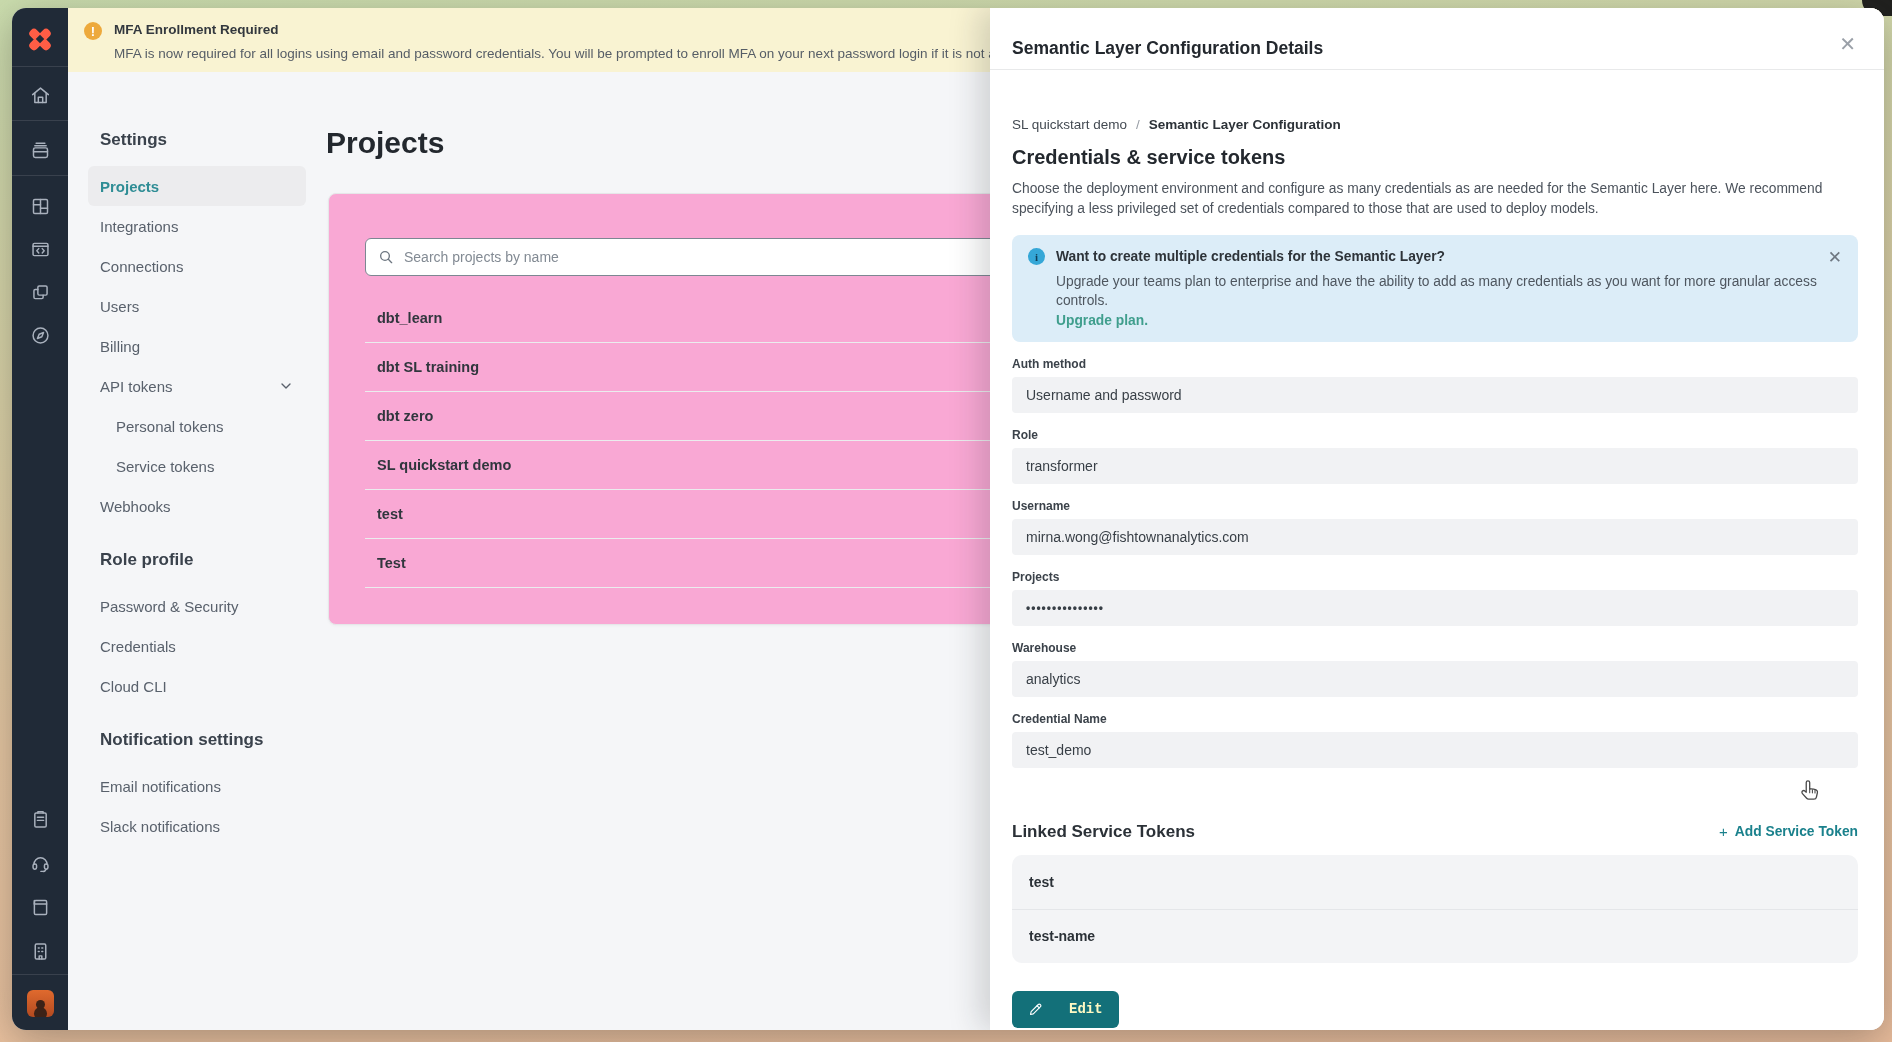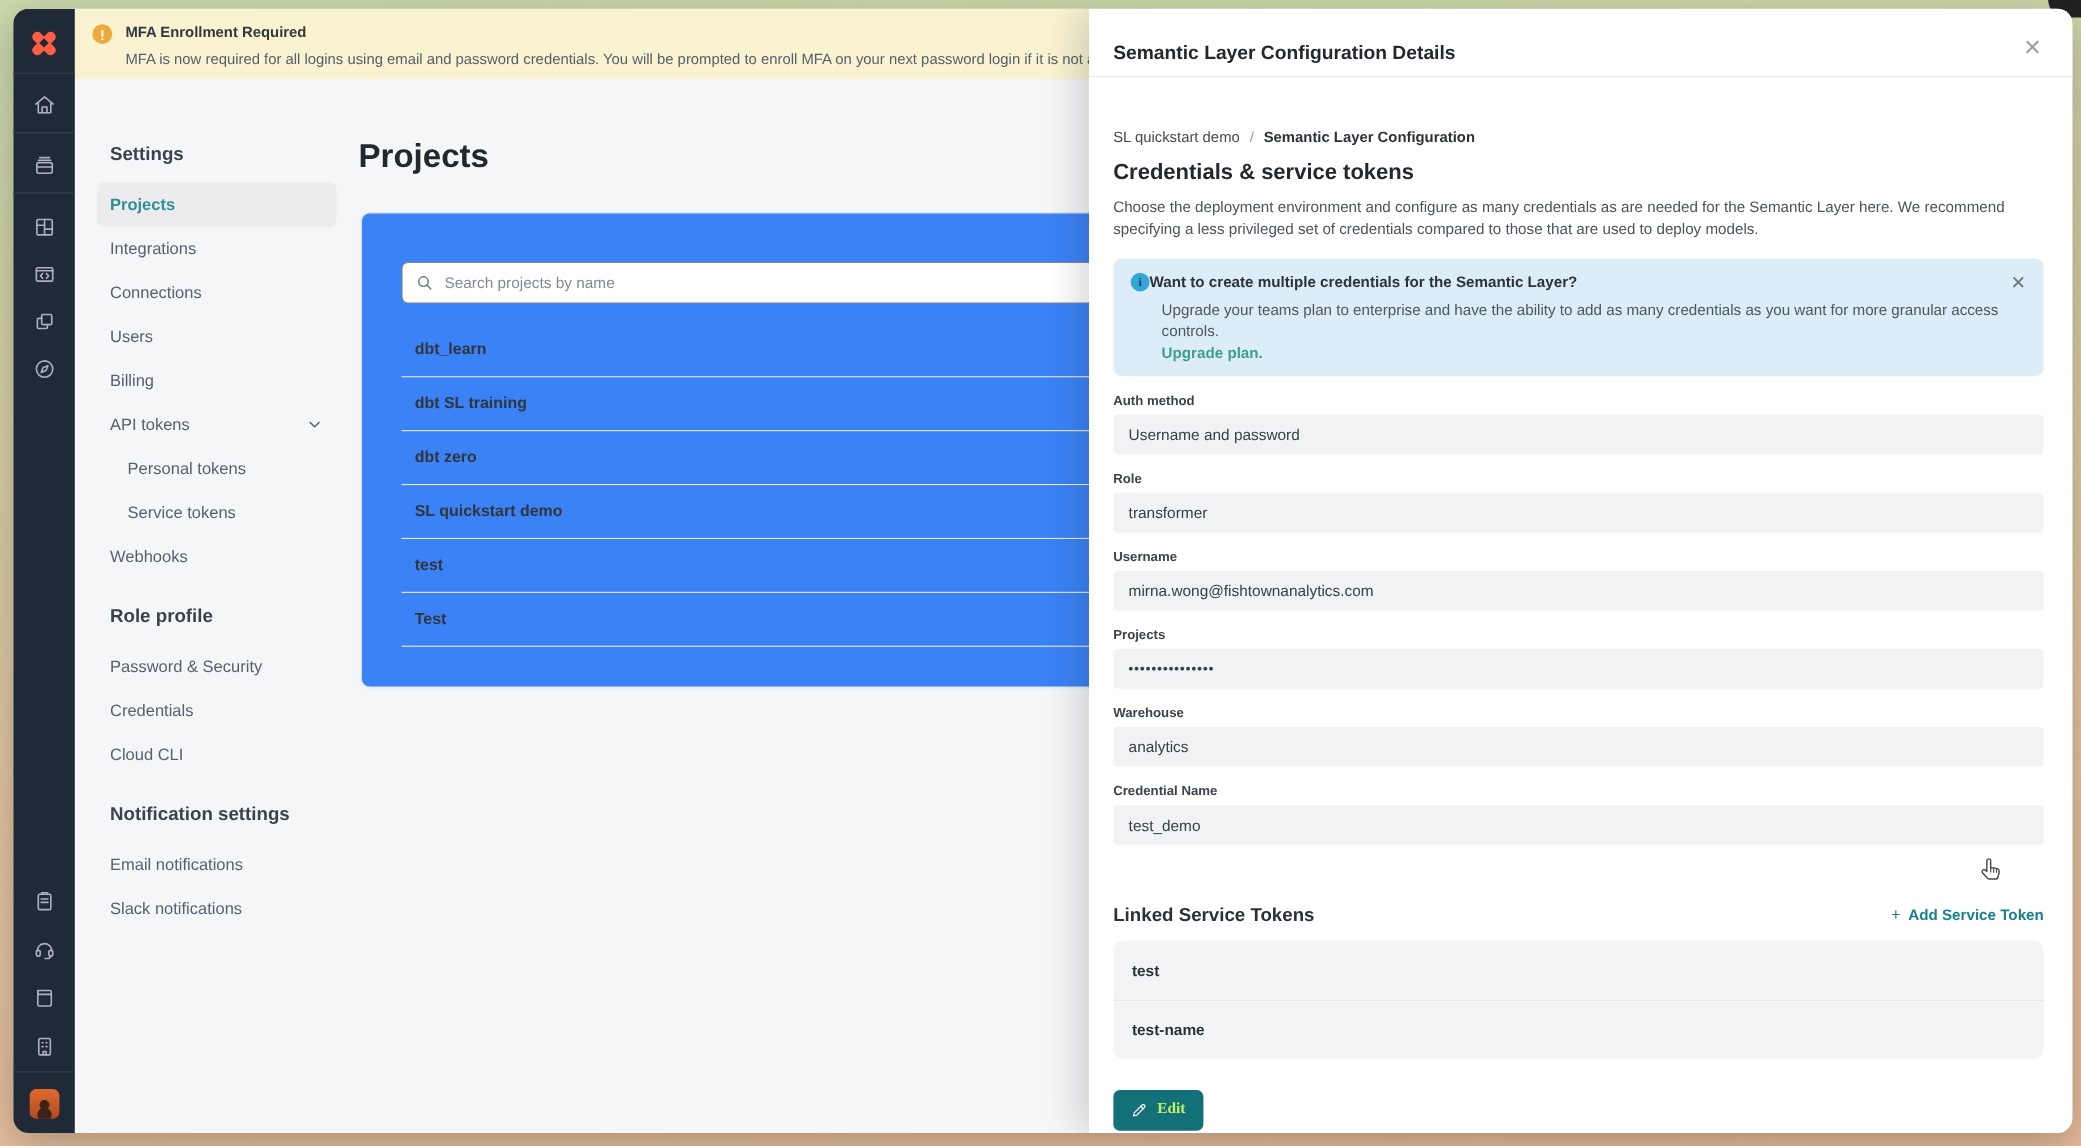--- a/index.html
+++ b/index.html
@@ -50,21 +50,21 @@
   .nav-heading { font-size:17px; font-weight:bold; color:#3a424c; padding-left:12px; margin-bottom:16px; }
   .nav-item { height:40px; display:flex; align-items:center; padding:0 12px; font-size:15px; color:#59616c; border-radius:6px; cursor:pointer; }
   .nav-item.active { background:#ececee; color:#2f8d95; font-weight:bold; }
   .nav-item.indent { padding-left:28px; }
   .nav-item .chev { margin-left:auto; display:flex; }
   .nav-item .chev svg { width:16px; height:16px; stroke:#59616c; fill:none; stroke-width:2; stroke-linecap:round; stroke-linejoin:round; }
   .nav-gap { height:24px; }
 
   .page-title { position:absolute; left:258px; top:118px; font-size:30px; font-weight:bold; color:#23282e; }
 
-  .projects-card { position:absolute; left:260px; top:185px; width:1010px; height:432px; background:#3b82f6;
+  .projects-card { position:absolute; left:260px; top:185px; width:1010px; height:432px; background:#f9a8d4;
     border:1px solid #e6e7e9; border-radius:8px; box-shadow:0 1px 3px rgba(0,0,0,.04); }
   .search-box { position:absolute; left:36px; top:44px; width:912px; height:38px; border:1.5px solid #7d8792; border-radius:6px;
     background:#fff; display:flex; align-items:center; padding:0 12px; }
   .search-box svg { width:16px; height:16px; stroke:#6d7680; fill:none; stroke-width:2; stroke-linecap:round; flex:0 0 auto; }
   .search-box input { border:none; outline:none; margin-left:10px; font-size:14px; color:#30363d; width:100%;
     font-family:"Liberation Sans", sans-serif; background:transparent; }
   .search-box input::placeholder { color:#828a93; }
   .project-rows { position:absolute; left:36px; top:100px; width:940px; }
   .project-row { height:49px; display:flex; align-items:center; padding-left:12px; font-size:14.5px; font-weight:bold;
     color:#30363d; border-bottom:1px solid #ebedee; cursor:pointer; }
@@ -80,41 +80,41 @@
   .breadcrumb { margin-top:30px; font-size:13.5px; color:#434a52; display:flex; align-items:center; }
   .breadcrumb .sep { margin:0 9px; color:#979da5; }
   .breadcrumb .current { font-weight:bold; color:#2c3238; }
   .drawer-h2 { margin-top:14px; font-size:20px; font-weight:bold; color:#23282e; }
   .drawer-p { margin-top:10px; font-size:13.8px; line-height:1.45; color:#4c535c; max-width:860px; }
 
   .info-banner { position:relative; margin-top:16px; background:#dcedf8; border-radius:8px; padding:13px 40px 14px 16px; }
   .info-banner .row1 { display:flex; align-items:center; }
   .info-icon { width:17px; height:17px; border-radius:50%; background:#35a7d7; color:#103e58; font-size:11px; font-weight:bold;
     display:flex; align-items:center; justify-content:center; flex:0 0 auto; font-family:"Liberation Serif", serif; }
-  .info-title { font-size:13.8px; font-weight:bold; color:#2d3339;text-align:right; }
+  .info-title { margin-left:11px; font-size:13.8px; font-weight:bold; color:#2d3339;text-align:right; }
   .info-msg { margin:7px 0 0 28px; font-size:13.8px; color:#4e565f; line-height:1.4; }
   .info-link { margin:2px 0 0 28px; font-size:13.8px; font-weight:bold; color:#3f9e8d; cursor:pointer; }
   .info-close { position:absolute; right:16px; top:12px; font-size:17px; color:#6f7882; cursor:pointer; }
 
   .field-label { margin:15px 0 6px; font-size:12px; font-weight:bold; color:#3b424a; }
   .field-value { height:36px; background:#f1f2f4; border-radius:4px; display:flex; align-items:center; padding:0 14px;
     font-size:14px; color:#383f46; }
   .field-value.pwd { letter-spacing:1px; font-size:12px; font-weight:bold; }
 
   .tokens-header { margin-top:54px; display:flex; align-items:center; }
   .tokens-title { font-size:17px; font-weight:bold; color:#2b3137; }
   .add-token { margin-left:auto; font-size:13.8px; font-weight:bold; color:#1a818c; cursor:pointer; display:flex; align-items:center; }
   .add-token .plus { font-weight:normal; margin-right:7px; font-size:15px; }
   .tokens-box { margin-top:13px; background:#f3f4f6; border-radius:10px; overflow:hidden; }
   .token-row { height:54px; display:flex; align-items:center; padding-left:17px; font-size:14px; font-weight:bold; color:#2b3137; }
   .token-row + .token-row { border-top:1px solid #e4e6e9; }
 
-  .edit-btn { margin-top:28px; display:inline-flex; align-items:center; background:#137079; color:#bef264; border:none;
+  .edit-btn { margin-top:28px; display:inline-flex; align-items:center; background:#137079; color:#fef9c3; border:none;
     border-radius:6px; height:37px; padding:0 16px; font-size:14px; font-weight:bold; cursor:pointer;
-    font-family:Liberation Serif, serif; }
+    font-family:Liberation Mono, monospace;gap:17px; }
   .edit-btn svg { width:15px; height:15px; stroke:#fff; fill:none; stroke-width:1.8; stroke-linecap:round; stroke-linejoin:round; margin-right:9px; }
 
   
   .cursor { position:absolute; left:1798px; top:778px; z-index:60; pointer-events:none; }
 </style>
 </head>
 <body>
 
 <div class="screen-corner"></div>
 

